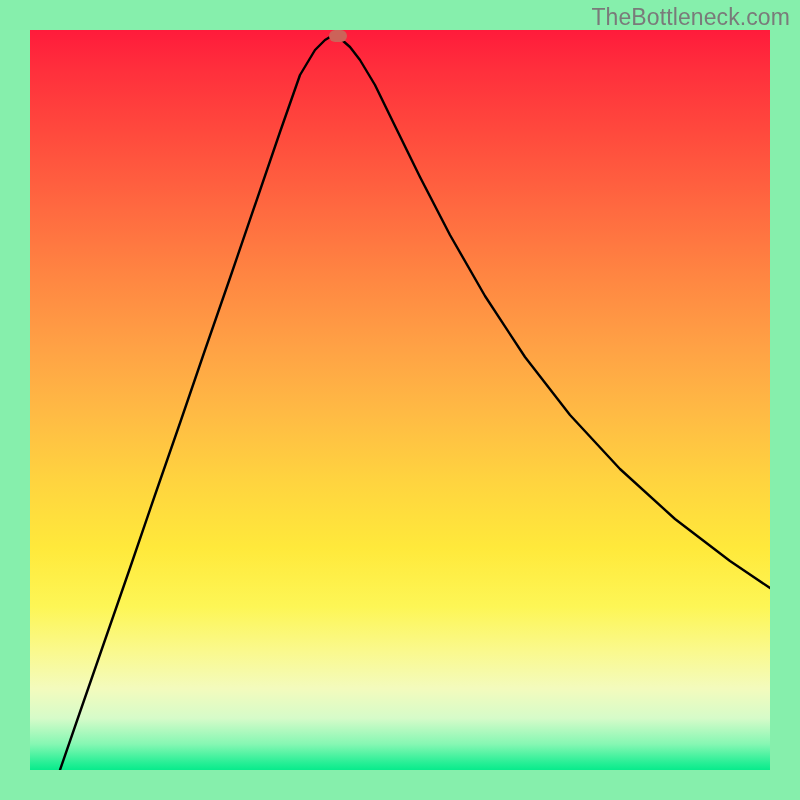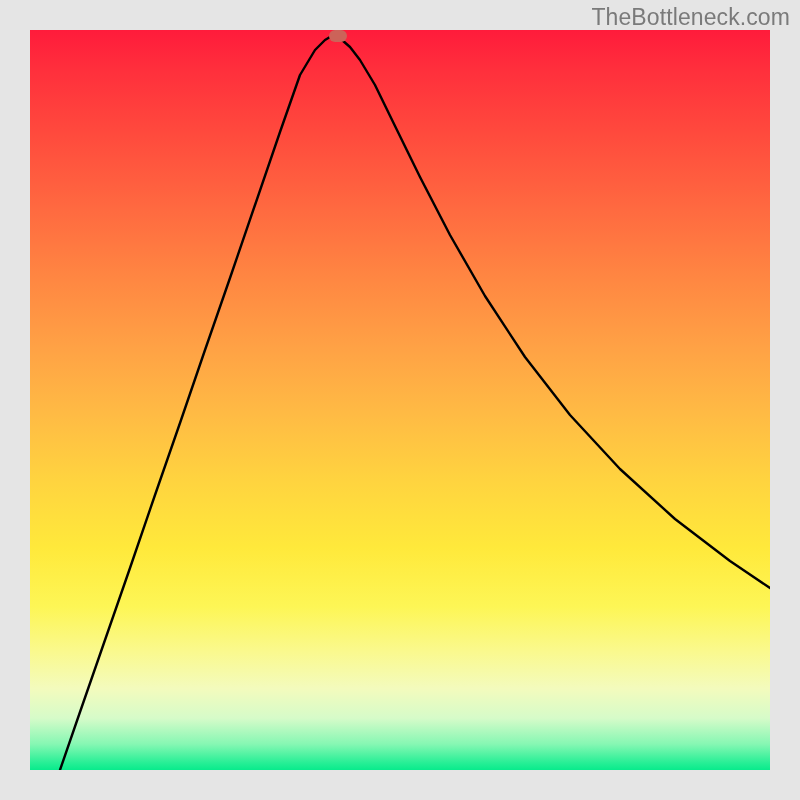--- a/index.html
+++ b/index.html
@@ -3,21 +3,21 @@
 <meta charset="utf-8">
 <style>
   * { margin: 0; padding: 0; box-sizing: border-box; }
   html, body { width: 800px; height: 800px; overflow: hidden; }
   body { font-family: Arial, Helvetica, sans-serif; background: #000; }
 
   .frame {
     position: relative;
     width: 800px;
     height: 800px;
-    background: #e5e5e5;
+    background: #86efac;
   }
 
   .watermark {
     position: absolute;
     top: 4px;
     right: 10px;
     color: #7a7a7a;
     font-size: 23px;
     font-weight: 500;
     letter-spacing: 0.1px;

